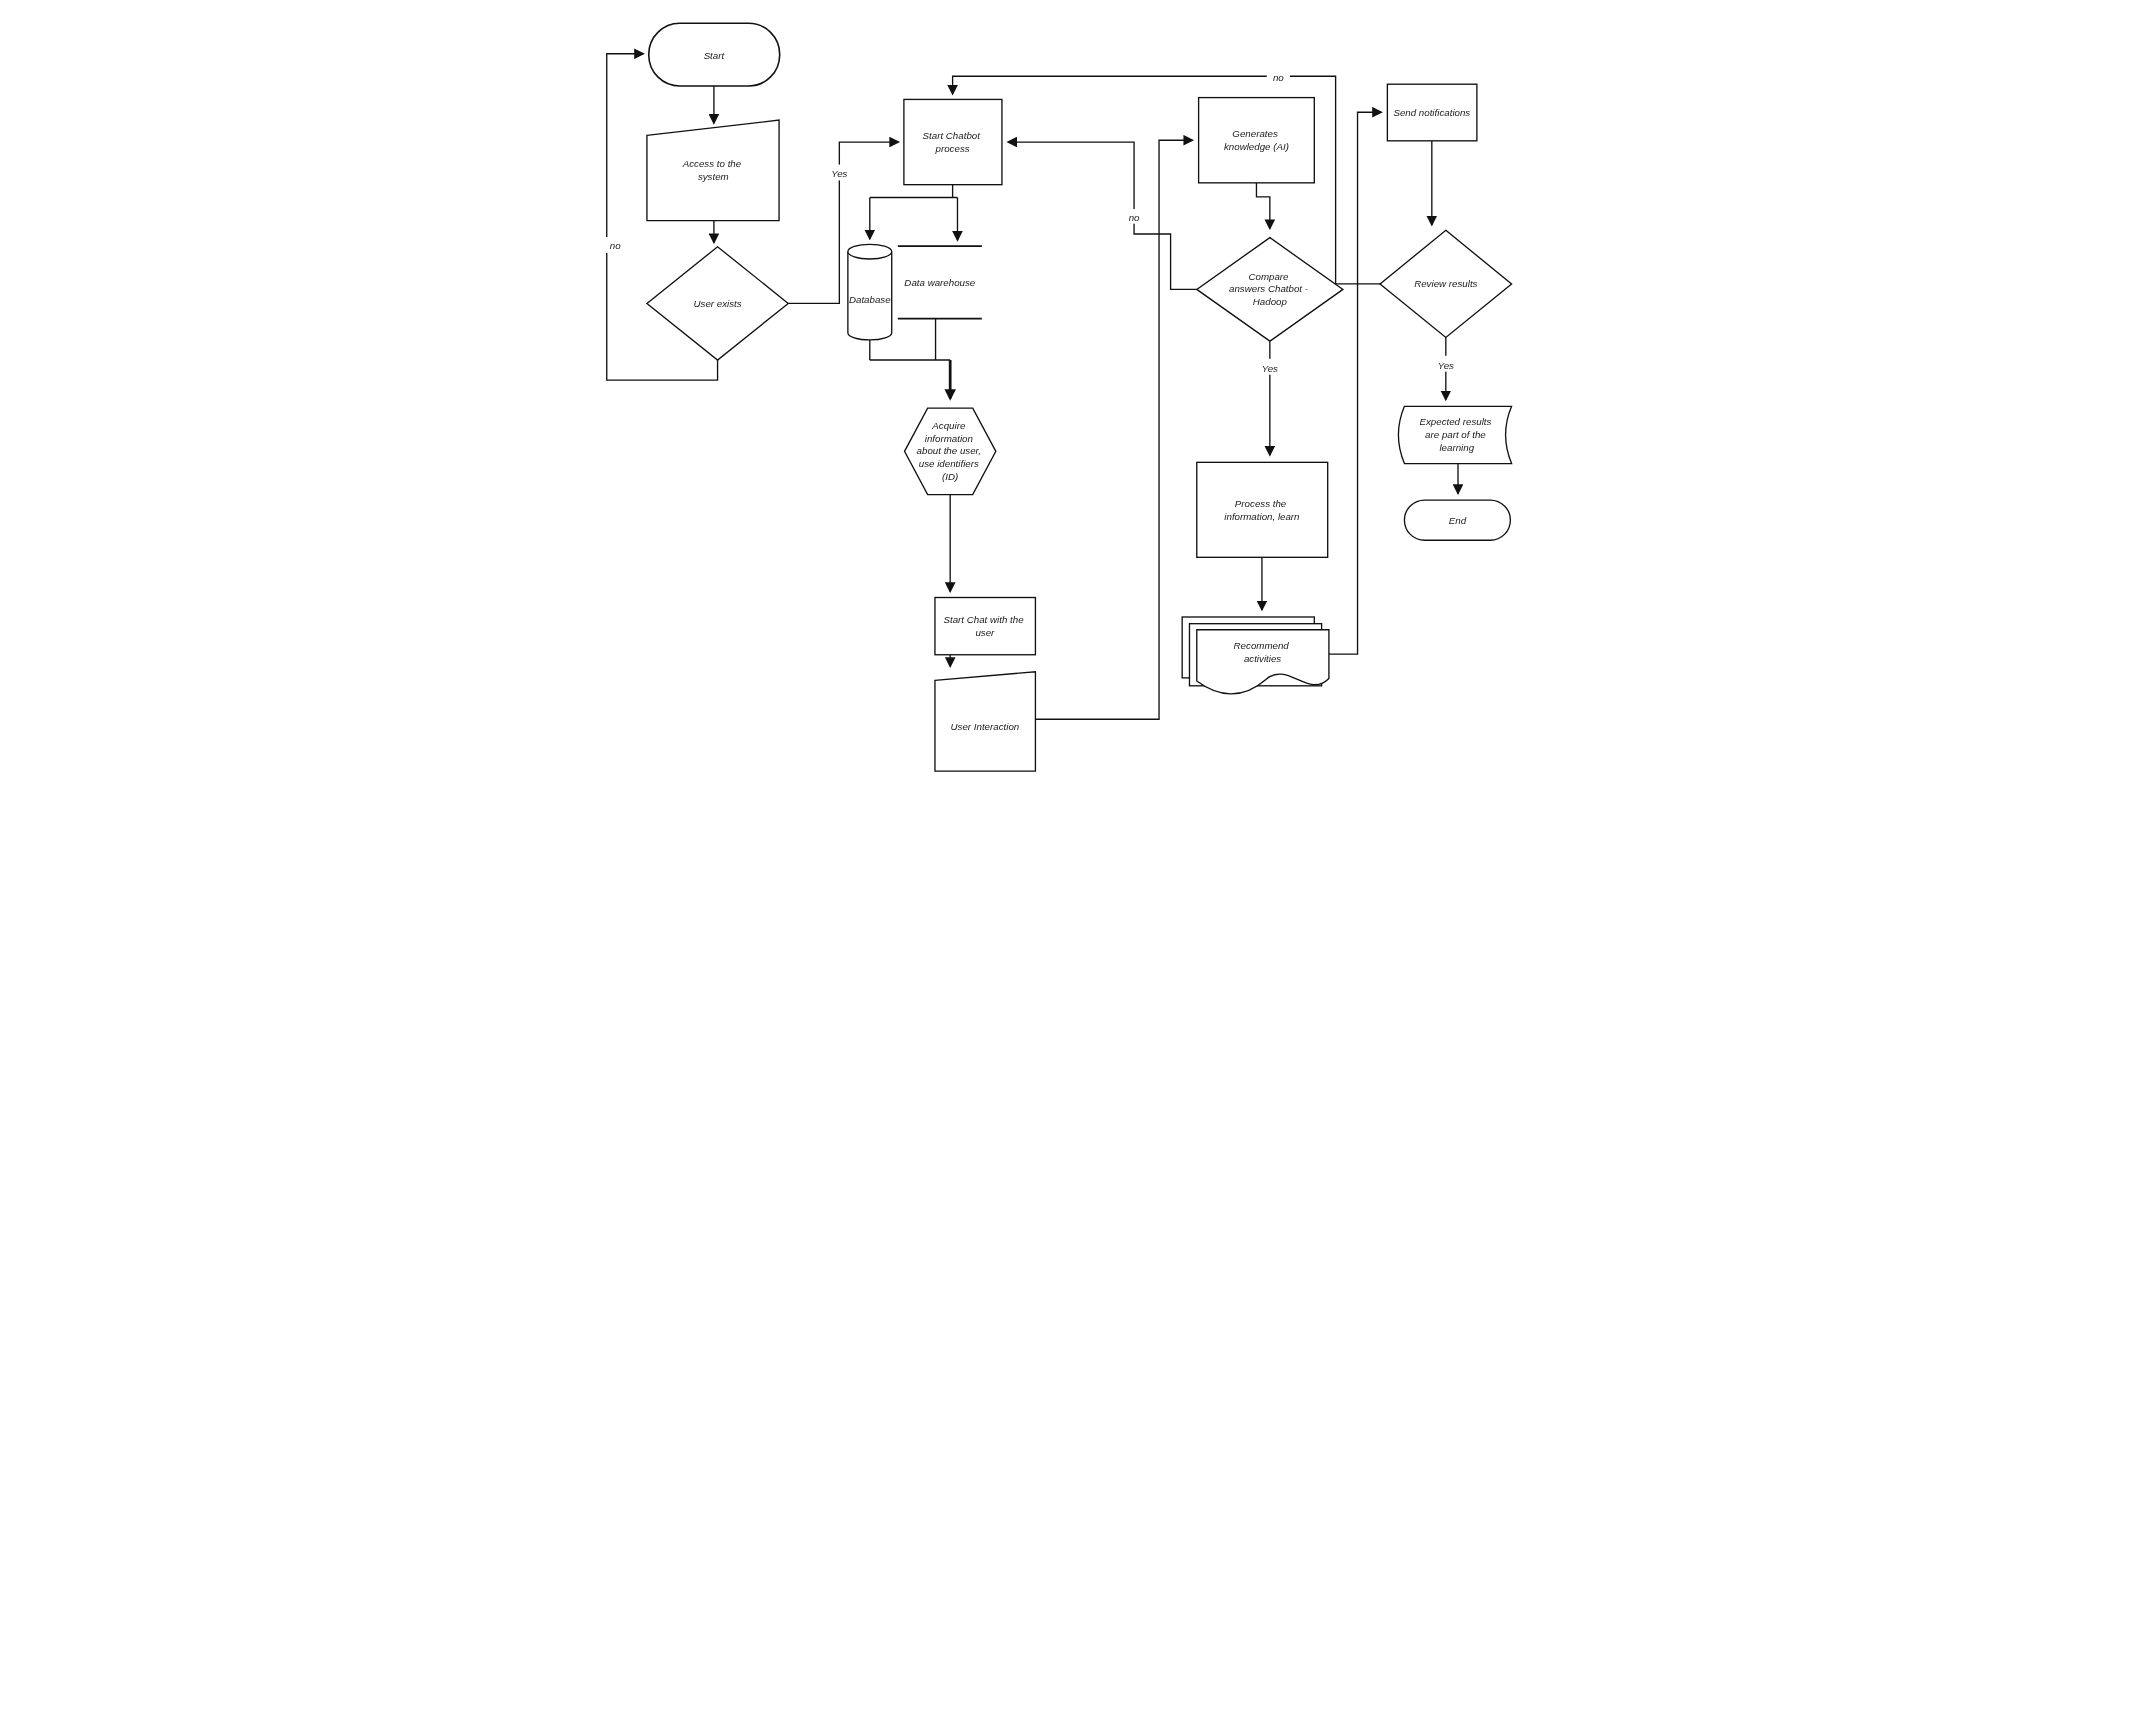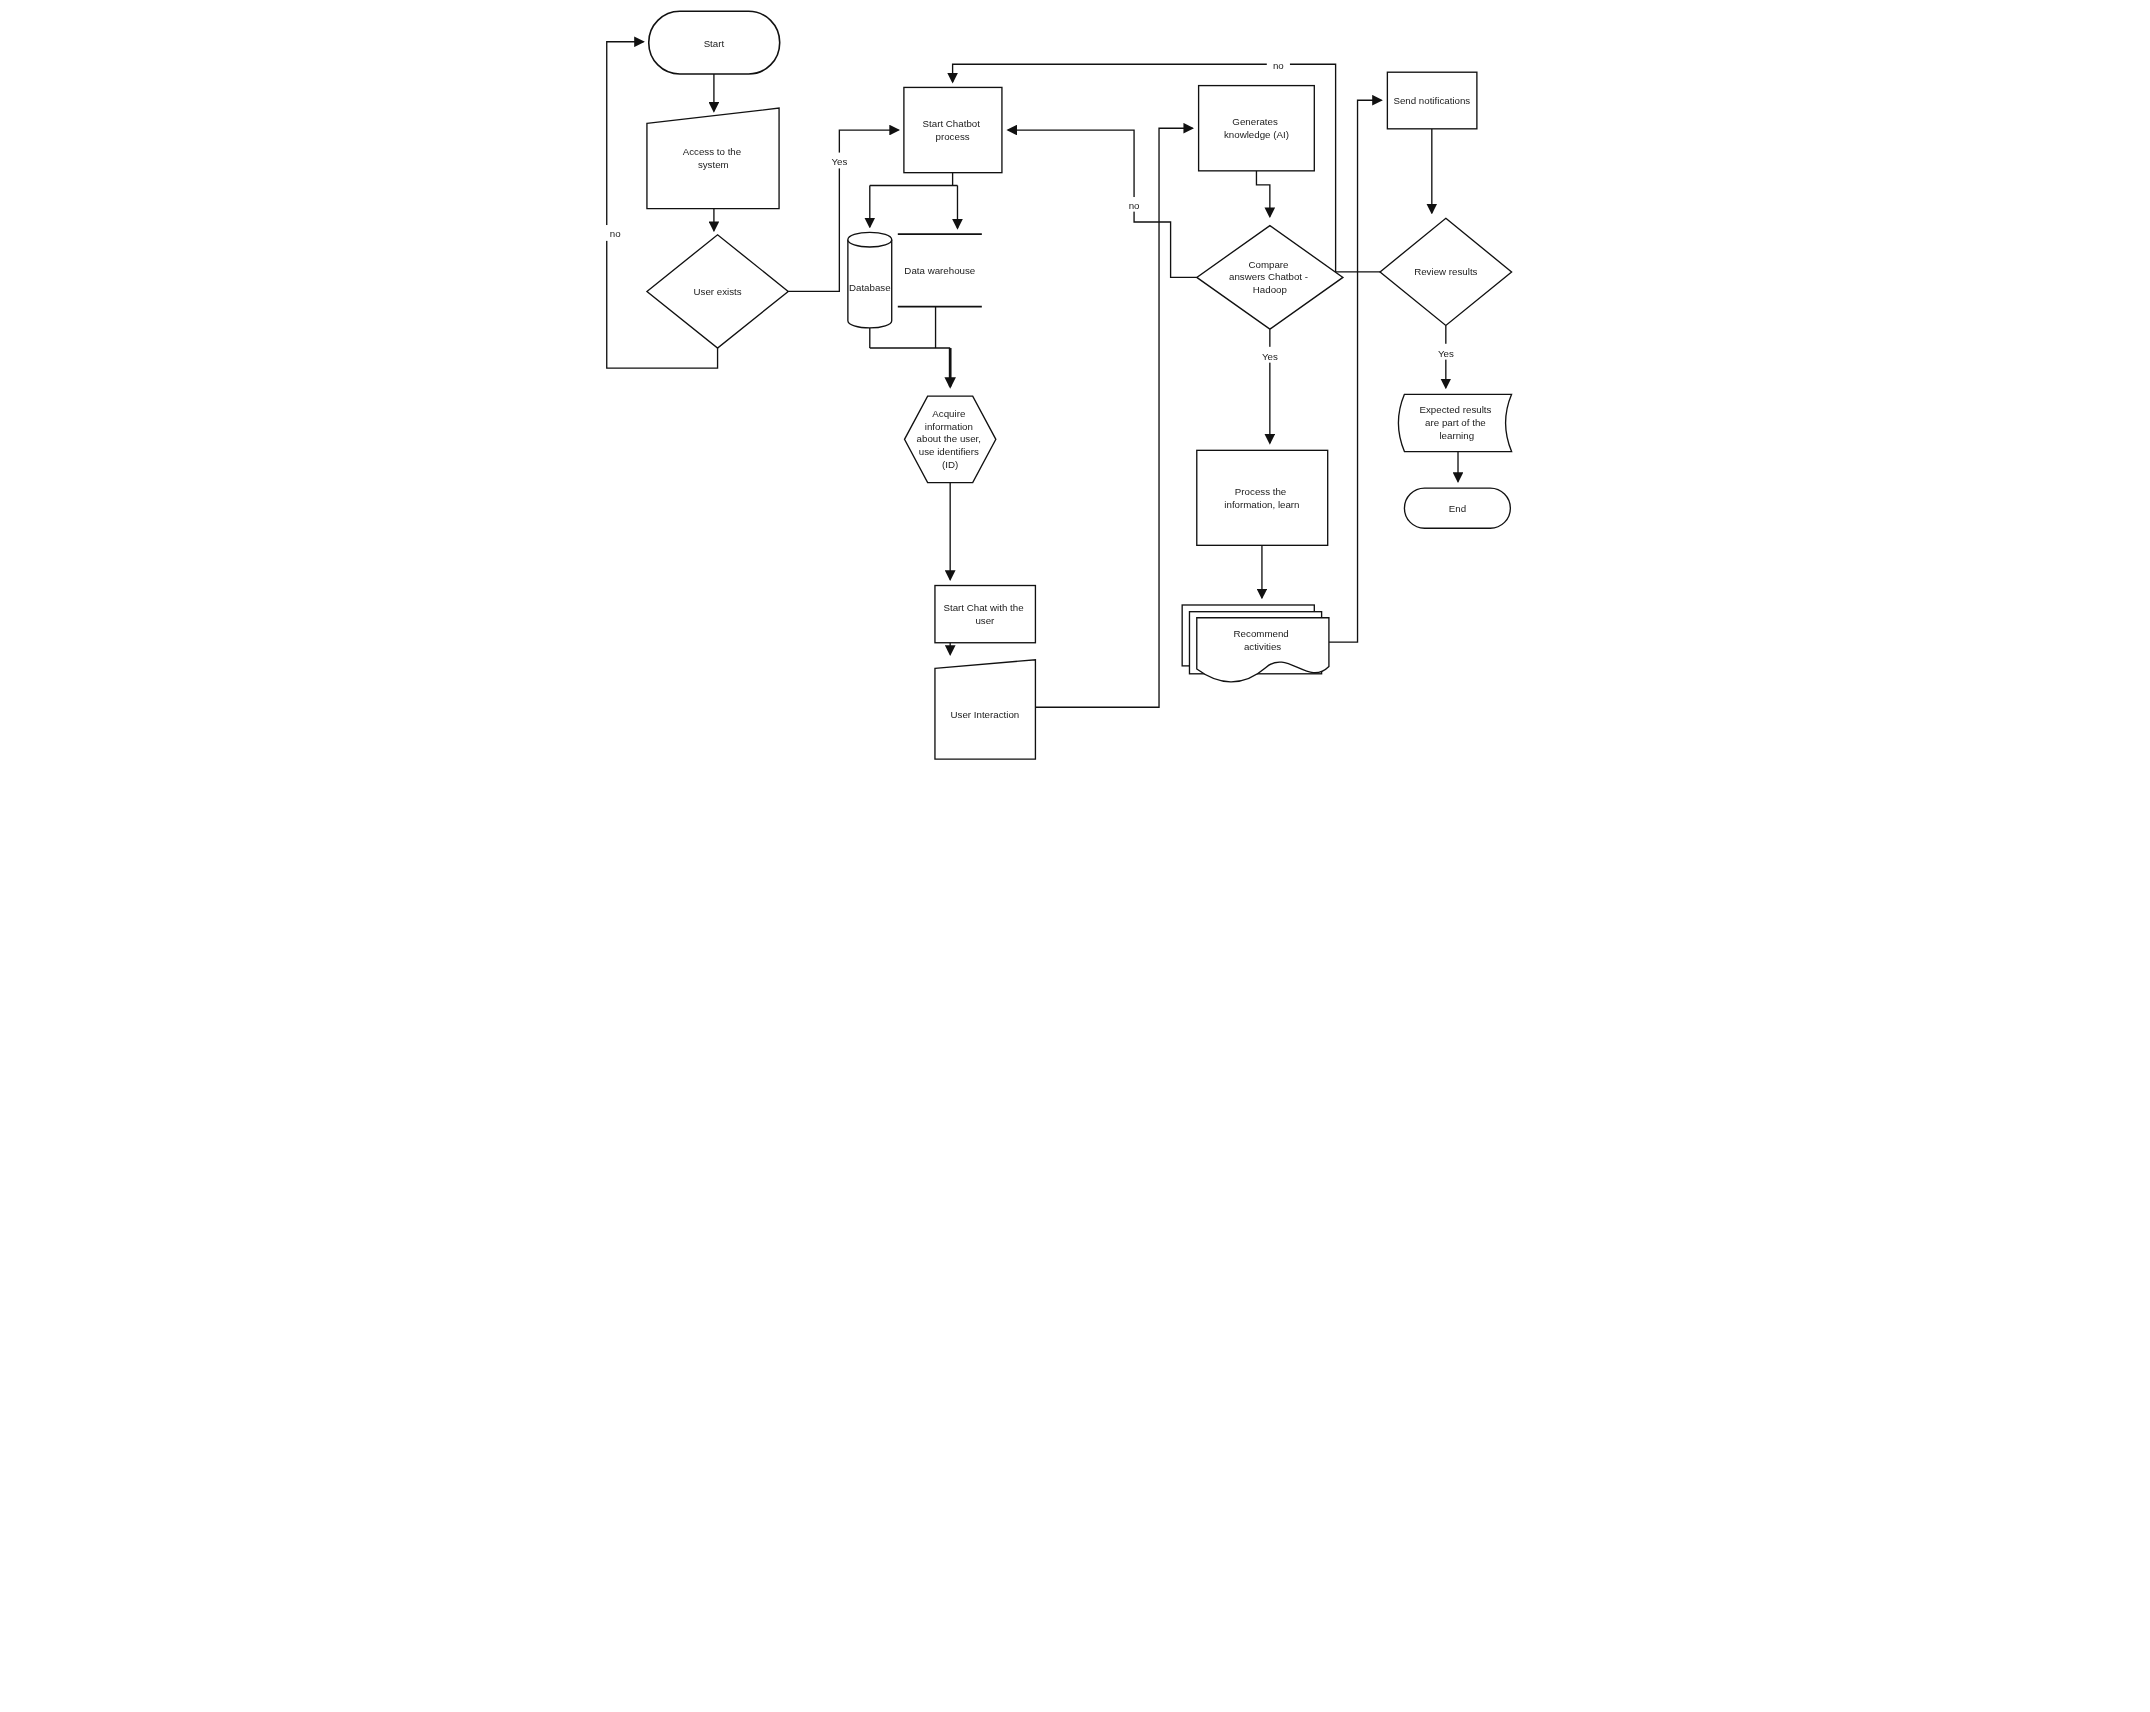--- a/index.html
+++ b/index.html
@@ -4,22 +4,23 @@
 <style>
   html, body {
     margin: 0;
     padding: 0;
     background: #ffffff;
     font-family: "Liberation Sans", sans-serif;
   }
   .diagram-wrap {
     width: 100%;
     max-width: 956px;
-    margin: 4px auto;
+    margin: 16px auto;
     background: #ffffff;
+    font-style: italic;
   }
   svg { display: block; width: 100%; height: auto; background: #ffffff; }
   .shape { fill: #ffffff; stroke: #111111; stroke-width: 2.2; }
   .shape-thick { fill: #ffffff; stroke: #111111; stroke-width: 2.6; }
   .edge { fill: none; stroke: #111111; stroke-width: 2.2; }
   .edge-thick { fill: none; stroke: #111111; stroke-width: 4.5; }
   .wline { stroke: #111111; stroke-width: 3; }
   .node-text {
     fill: #1a1a1a;
     font-size: 16px;

